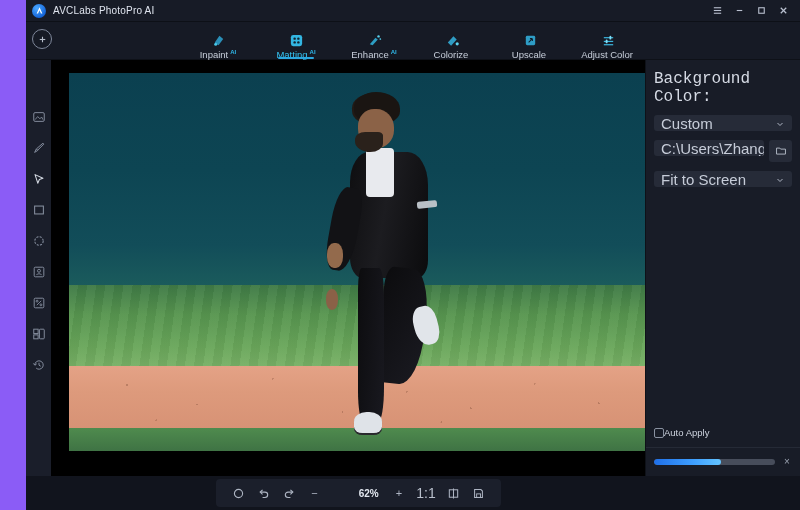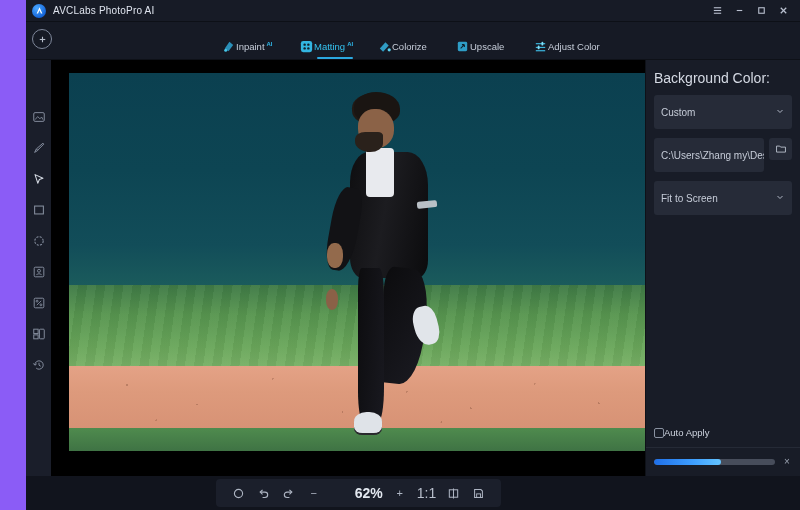--- a/index.html
+++ b/index.html
@@ -55,21 +55,21 @@
     border: 1px solid #7e879a;
     display: flex; align-items: center; justify-content: center;
     color: #b6bdca;
   }
   .tabs {
     margin: 0 auto; display: flex; align-items: flex-end;
     gap: 6px; padding-left: 120px; padding-right: 120px;
   }
   .tab {
     width: 72px; height: 22px;
-    display: flex; flex-direction: row; align-items: center; justify-content: flex-start;
+    display: flex; flex-direction: column; align-items: center; justify-content: center;
     position: relative; padding-bottom: 3px;
   }
   .tab .ticon { height: 17px; display:flex; align-items:center; justify-content:center; margin-bottom: 1px; }
   .tab .tlabel {
     font-size: 9.5px; color: #c7ceda; white-space: nowrap;
     display: flex; align-items: flex-start;
   }
   .tab .ai {
     font-size: 6px; margin-left: 2px; color: #2fb7e8; font-weight: bold; line-height: 1;
     position: relative; top: 0px;
@@ -213,25 +213,25 @@
 
   
   .rpanel {
     width: 155px; flex: 0 0 155px;
     background: #181c27;
     border-left: 1px solid #0e1118;
     display: flex; flex-direction: column;
     padding: 10px 8px 0 8px;
     position: relative;
   }
-  .sect-label { color: #d5dae4; font-size: 14px; margin-bottom: 9px; }
+  .sect-label { color: #d5dae4; font-size: 16px; margin-bottom: 9px; font-family: Liberation Mono, monospace; }
   .ctl {
-    height: 34px; background: #262b38; border-radius: 3px;
+    height: 16px; background: #262b38; border-radius: 3px;
     display: flex; align-items: center; padding: 0 7px;
-    margin-bottom: 9px; color: #c6ccd8; font-size: 10px;
+    margin-bottom: 9px; color: #c6ccd8; font-size: 15px;
   }
   .ctl .chev { margin-left: auto; color: #aeb5c3; }
   .pathrow { display: flex; gap: 5px; margin-bottom: 9px; }
   .pathrow .ctl { flex: 1; margin-bottom: 0; overflow: hidden; white-space: nowrap; }
   .folder-btn {
     width: 23px; height: 22px; background: #262b38; border-radius: 3px;
     display: flex; align-items: center; justify-content: center; color: #b3bac7;
   }
   .spacer { flex: 1; }
   .apply-btn {
@@ -261,21 +261,21 @@
     width: 285px; height: 28px;
     background: #1b1f2b; border-radius: 4px;
     display: flex; align-items: center; justify-content: space-around;
     padding: 0 10px;
   }
   .zbtn {
     color: #aeb5c3; font-size: 11px;
     display: flex; align-items: center; justify-content: center;
     min-width: 16px; height: 20px;
   }
-  .zval { color: #e3e8f0; font-size: 14px; font-weight: bold; min-width: 26px; text-align:center;margin-left:24px; }
+  .zval { color: #e3e8f0; font-size: 10px; font-weight: bold; min-width: 26px; text-align:center;margin-left:24px; }
   .zr { color:#b8bfcc; font-size:14px; }
 </style>
 </head>
 <body>
 
 <div class="app">
 
   <div class="titlebar">
     <div class="logo">
       <svg width="9" height="9" viewBox="0 0 10 10">
@@ -348,20 +348,33 @@
               <circle cx="6" cy="10" r="1.3" fill="#12202c"></circle>
               <circle cx="10" cy="10" r="1.3" fill="#12202c"></circle>
             </svg>
         </span>
         <span class="tlabel">
           <span>Matting</span>
           <span class="ai">AI</span>
         </span>
       </div>
 
+      <div class="tab">
+        <span class="ticon">
+          <svg width="15" height="15" viewBox="0 0 16 16">
+              <path d="M3 12 L9 5 L11.5 7 L6 13 Z" fill="#2d9ec4"></path>
+              <circle cx="12.3" cy="3.6" r="1.3" fill="#58d2f0"></circle>
+              <circle cx="14.2" cy="6.4" r=".9" fill="#58d2f0"></circle>
+            </svg>
+        </span>
+        <span class="tlabel">
+          <span>Enhance</span>
+          <span class="ai">AI</span>
+        </span>
+      </div>
 
 
       <div class="tab">
         <span class="ticon">
           <svg width="15" height="15" viewBox="0 0 16 16">
               <path d="M3 10 L9 3.5 L12.5 7 L6.5 13.5 Z" fill="#2f9cc4"></path>
               <circle cx="13" cy="11.5" r="1.7" fill="#5ad3ef"></circle>
             </svg>
         </span>
         <span class="tlabel">

